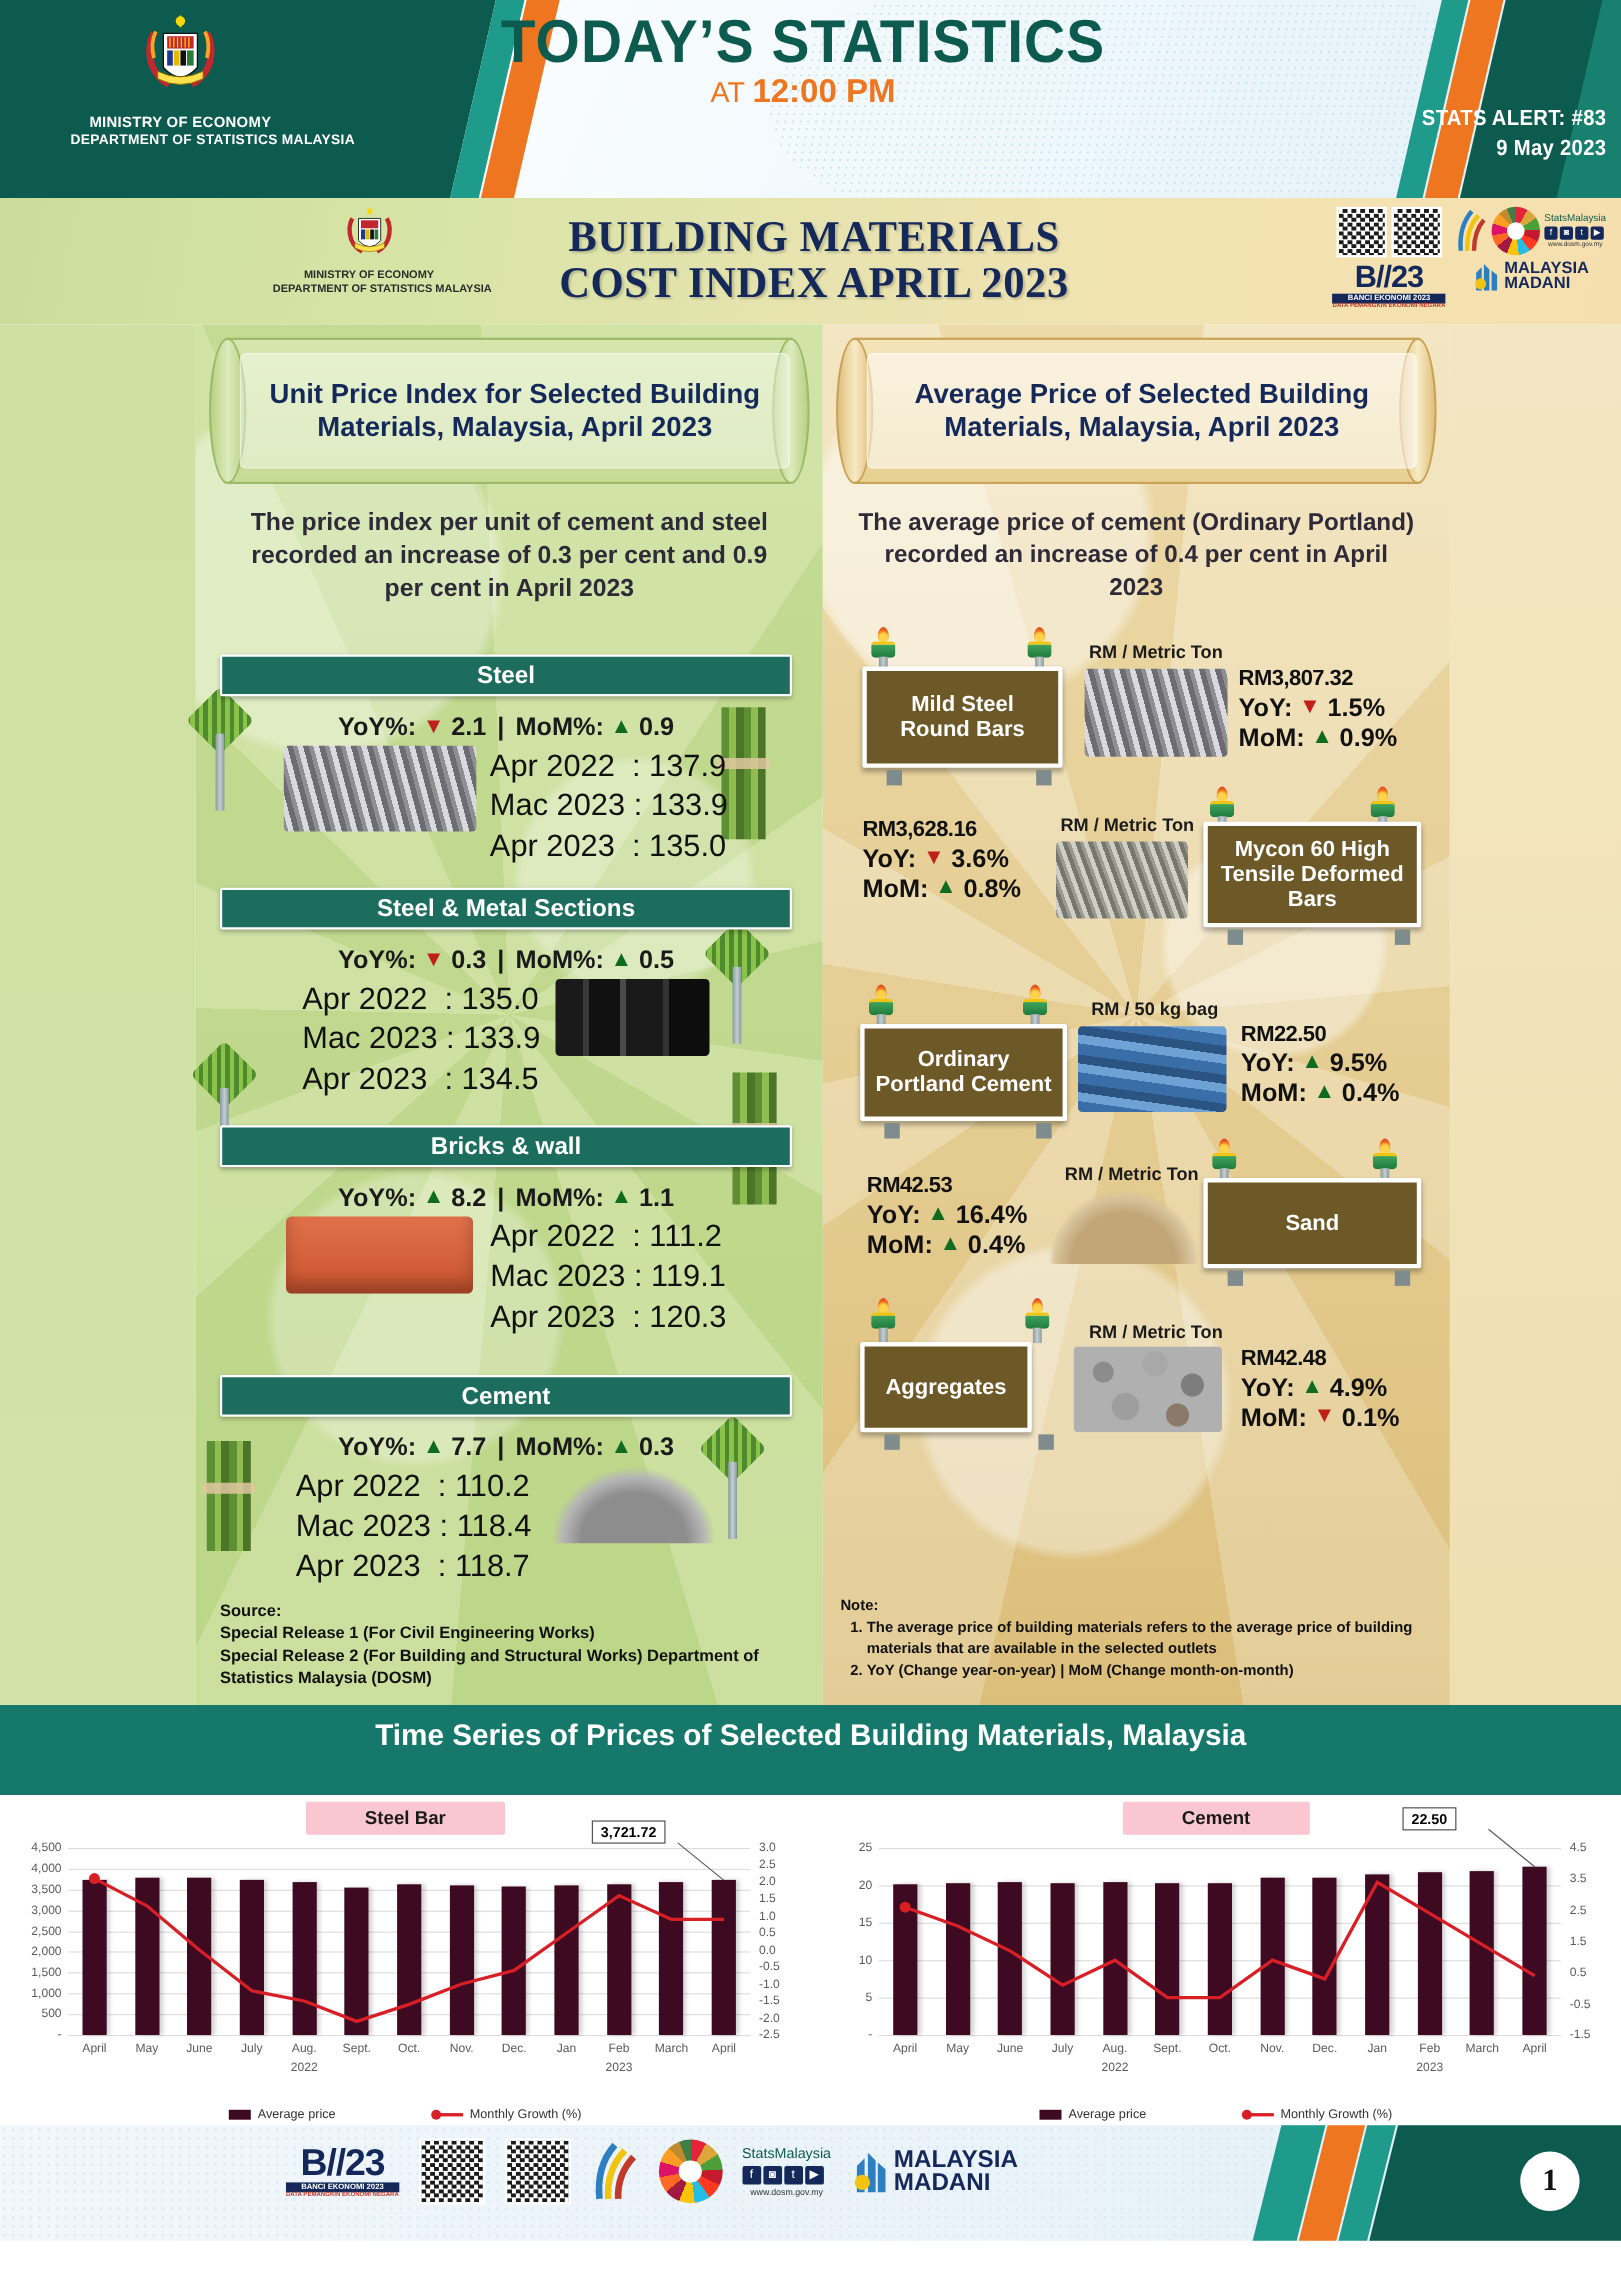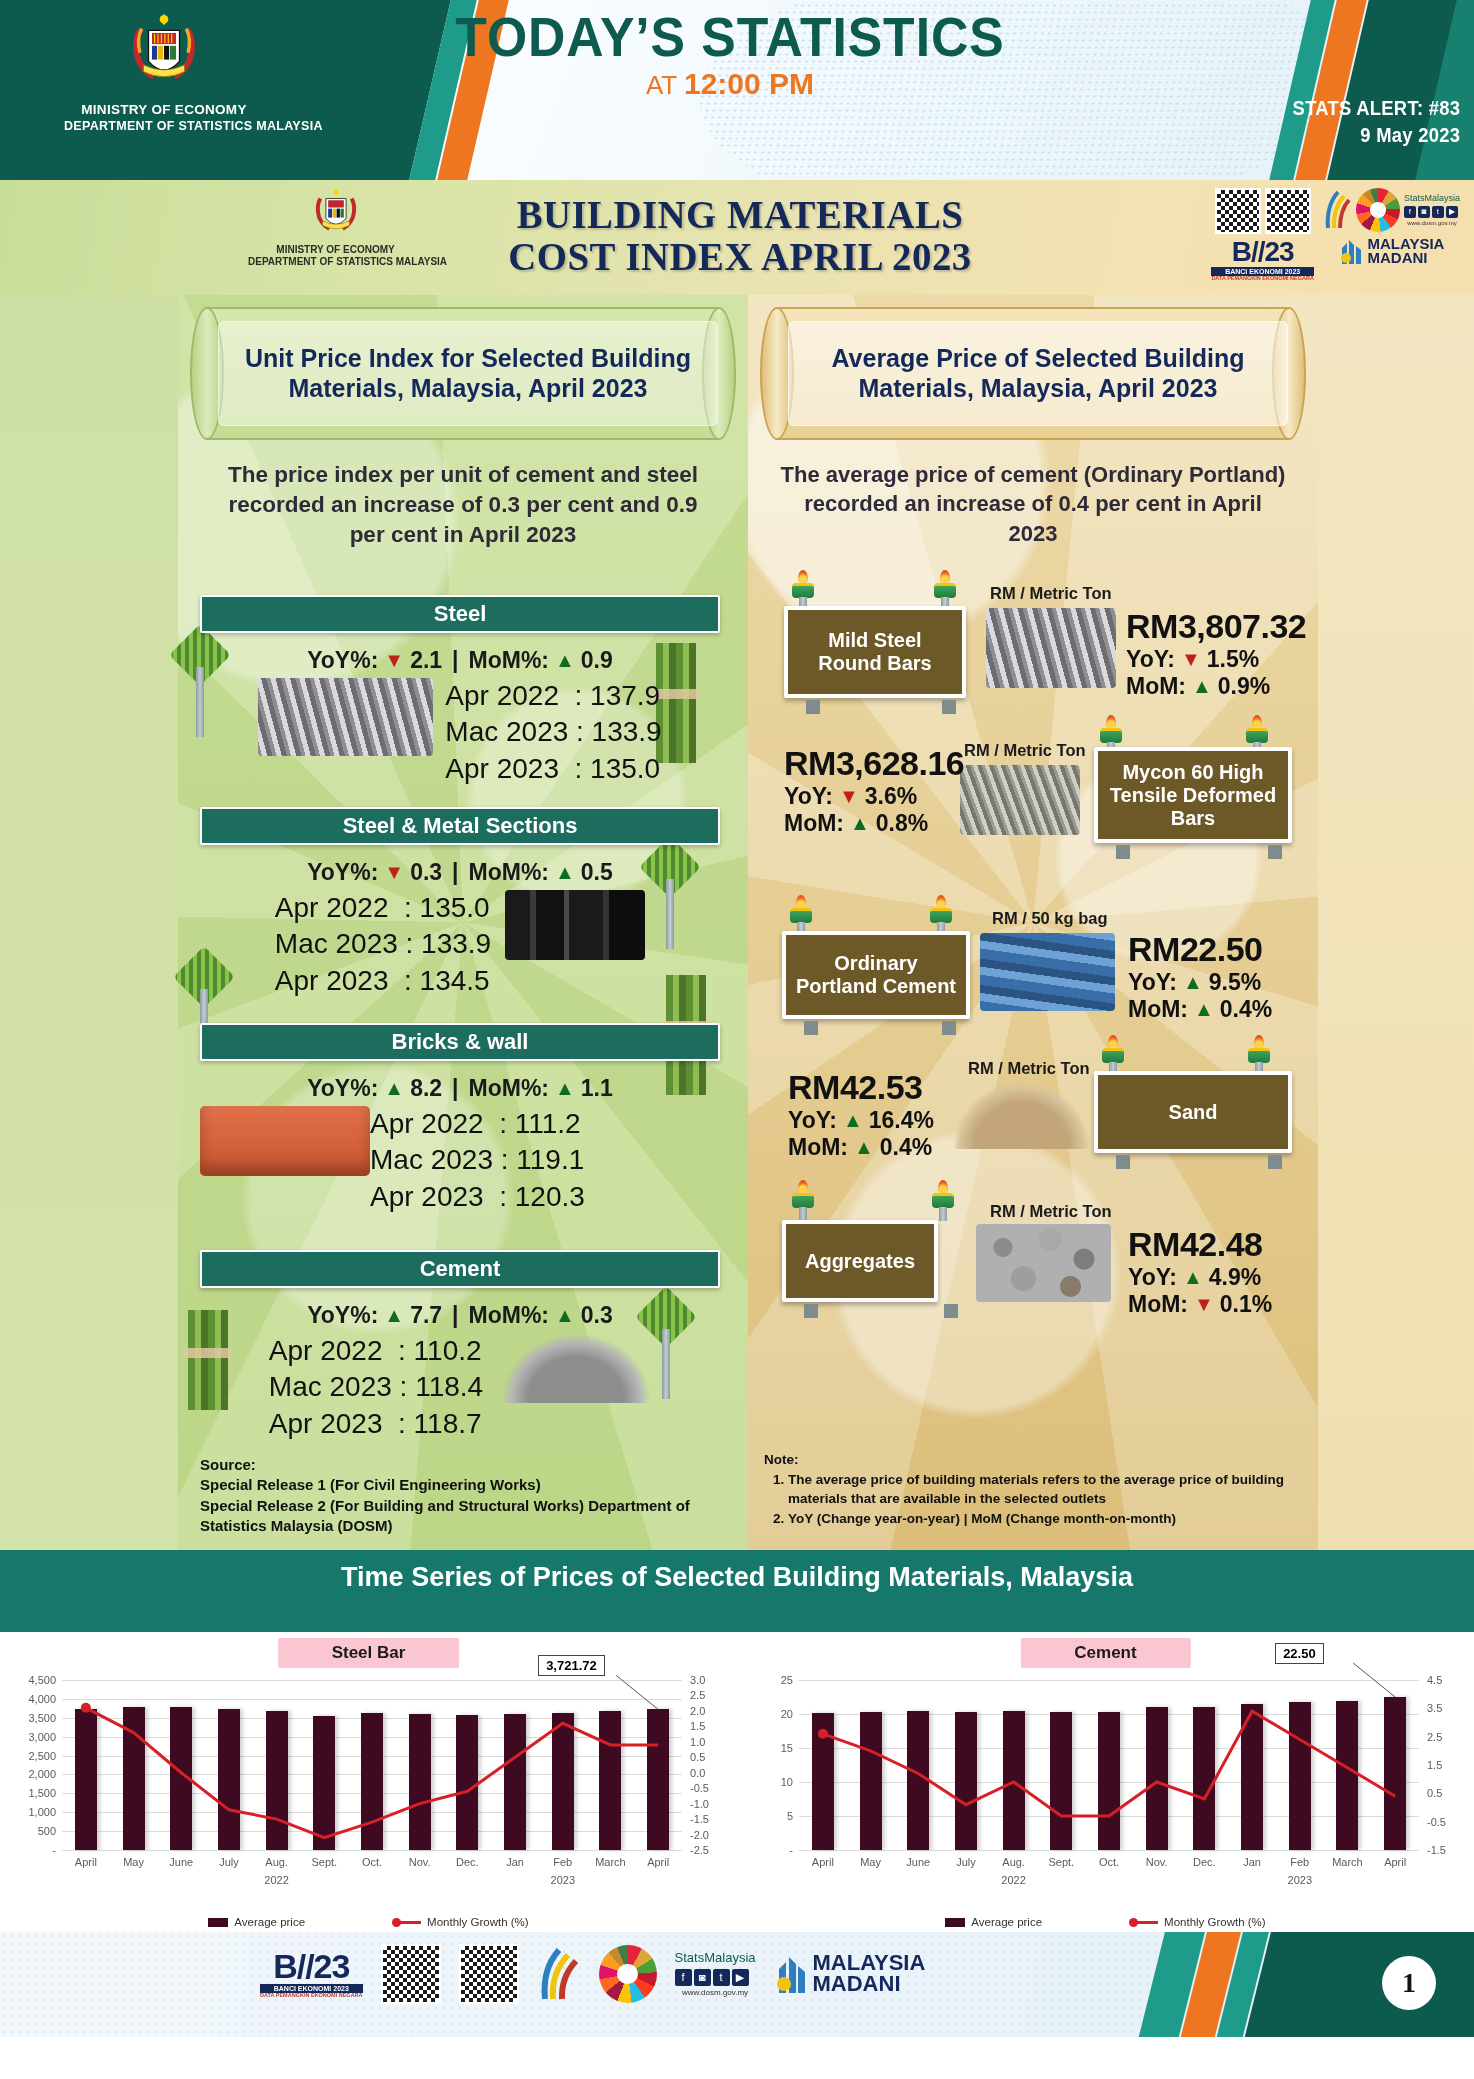--- a/index.html
+++ b/index.html
@@ -236,21 +236,21 @@
   .signboard {
     position: absolute; background: #6d5827; border: 4px solid #ffffff;
     color: #fff; font-weight: bold; font-size: 20px; text-align: center;
     display: flex; align-items: center; justify-content: center;
     border-radius: 2px; line-height: 1.15; padding: 4px 8px;
     box-shadow: 0 3px 5px rgba(0,0,0,.3);
   }
   .leg { position: absolute; width: 14px; height: 14px; background: #7f8c8d; }
   .unit-lbl { position: absolute; font-weight: bold; font-size: 16.5px; color: #1a1a1a; }
   .price-block { position: absolute; font-weight: bold; color: #111; line-height: 1.18; }
-  .price-block .p1 { font-size: 34px; letter-spacing: -.5px; }
+  .price-block .p1 { font-size: 20px; letter-spacing: -.5px; }
   .price-block .p2 { font-size: 23px; display: flex; align-items: center; gap: 6px; }
   .pelita { position: absolute; width: 26px; height: 40px; }
   .pel-flame { position: absolute; left: 8px; top: 0; width: 10px; height: 14px;
     background: radial-gradient(circle at 50% 70%, #ffd24a 0 35%, #ef6c1a 60%, #d32f2f 100%);
     border-radius: 50% 50% 45% 45%/60% 60% 40% 40%; }
   .pel-body { position: absolute; left: 2px; top: 13px; width: 22px; height: 15px;
     background: linear-gradient(#3ea35c,#1f7a3c); border-radius: 4px;
     border-top: 3px solid #f1c40f; }
   .pel-post { position: absolute; left: 9px; top: 27px; width: 8px; height: 14px;
     background: linear-gradient(90deg,#8a9a9e,#c3ced1,#8a9a9e); }
@@ -504,21 +504,21 @@
       <div class="card-bar">Bricks &amp; wall</div>
       <div class="yoy-line" style="margin-top:14px">
         <span>YoY%:</span>
         <span class="tri-up">▲</span>
         <span>8.2</span>
         <span class="pipe">|</span>
         <span>MoM%:</span>
         <span class="tri-up">▲</span>
         <span>1.1</span>
       </div>
-      <div class="card-row" style="padding-top:4px">
+      <div class="card-row" style="justify-content:center;gap:16px;padding-top:4px">
         <div class="mat-img pic-brick" style="width:170px;height:70px"></div>
         <div class="vals">Apr 2022  : 111.2
 Mac 2023 : 119.1
 Apr 2023  : 120.3</div>
       </div>
     </div>
 
     <div class="bamboo" style="left:10px;top:1015px;height:100px"></div>
     <div class="ketupat" style="left:466px;top:1000px"></div>
     <div class="ket-stick" style="left:484px;top:1034px"></div>

